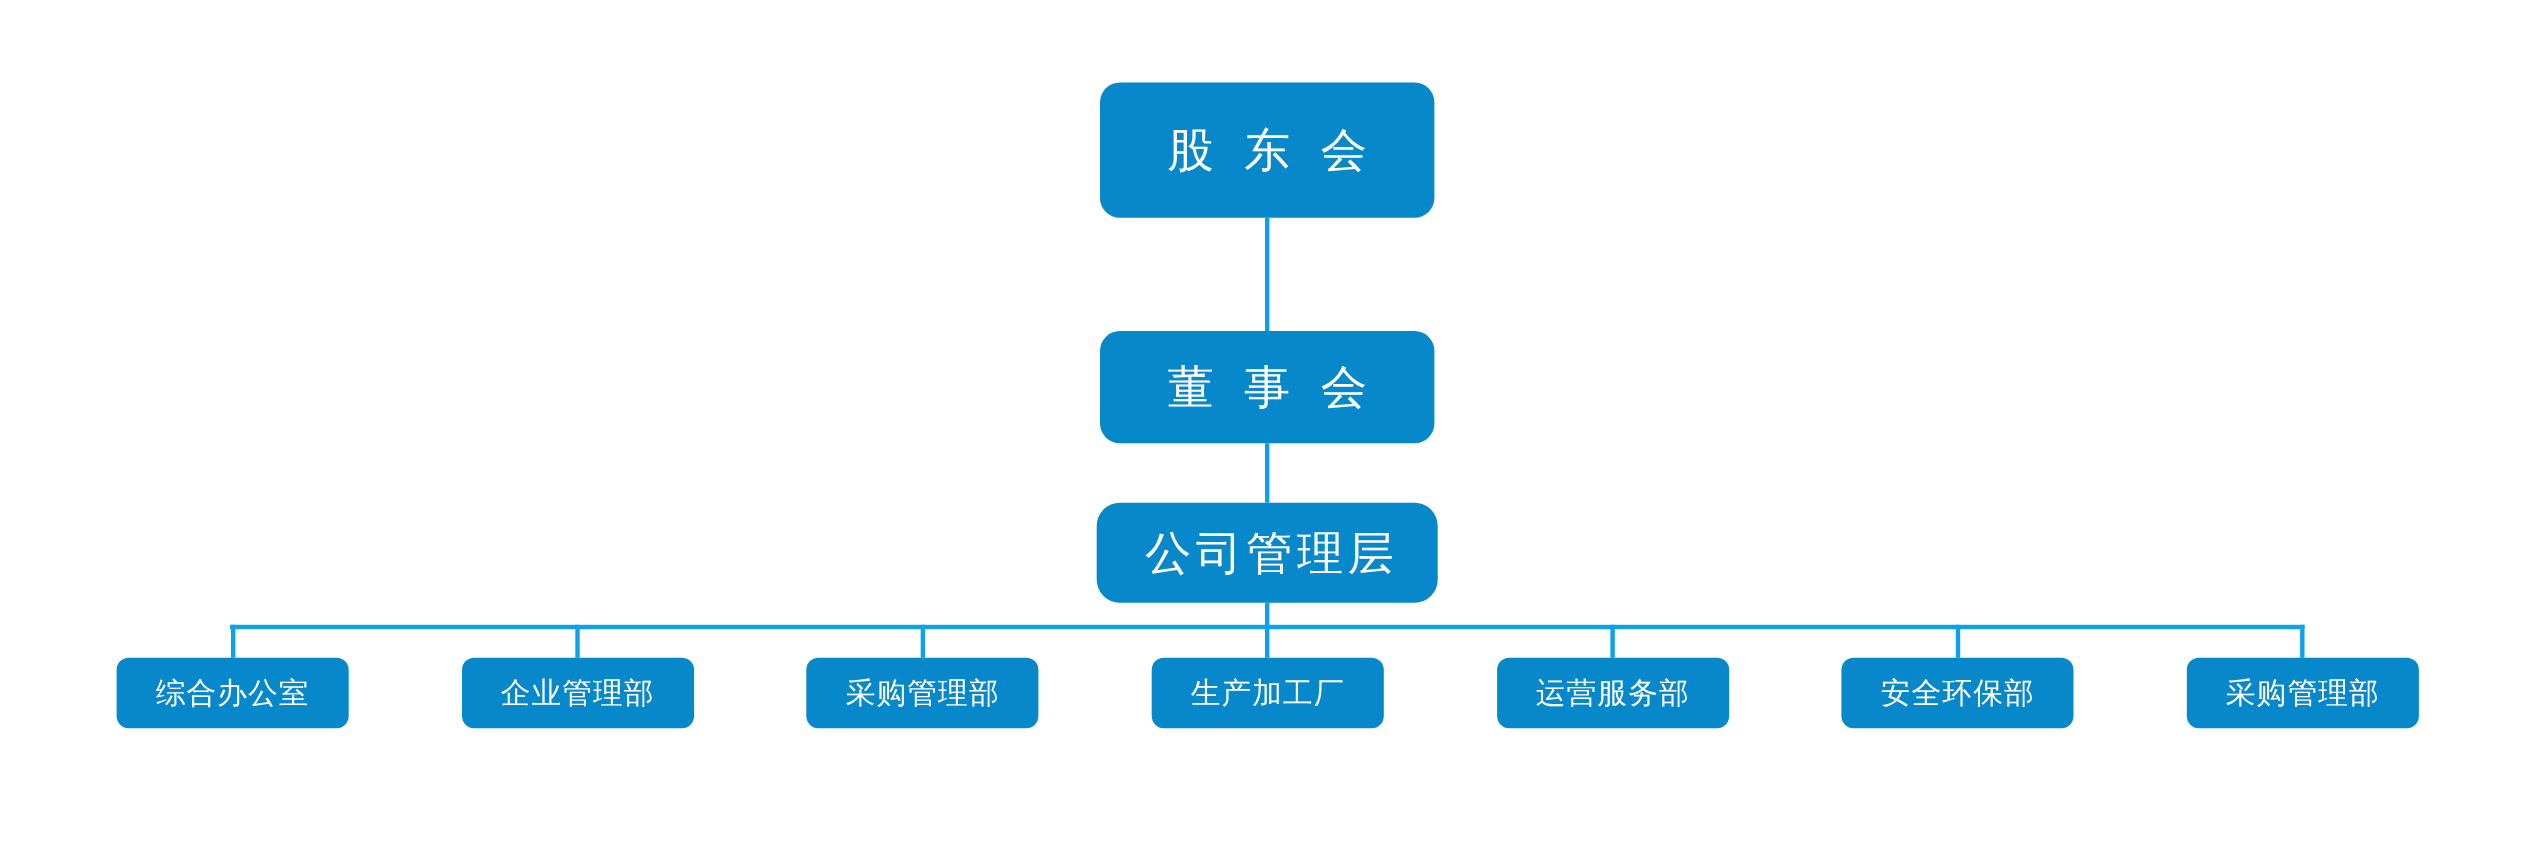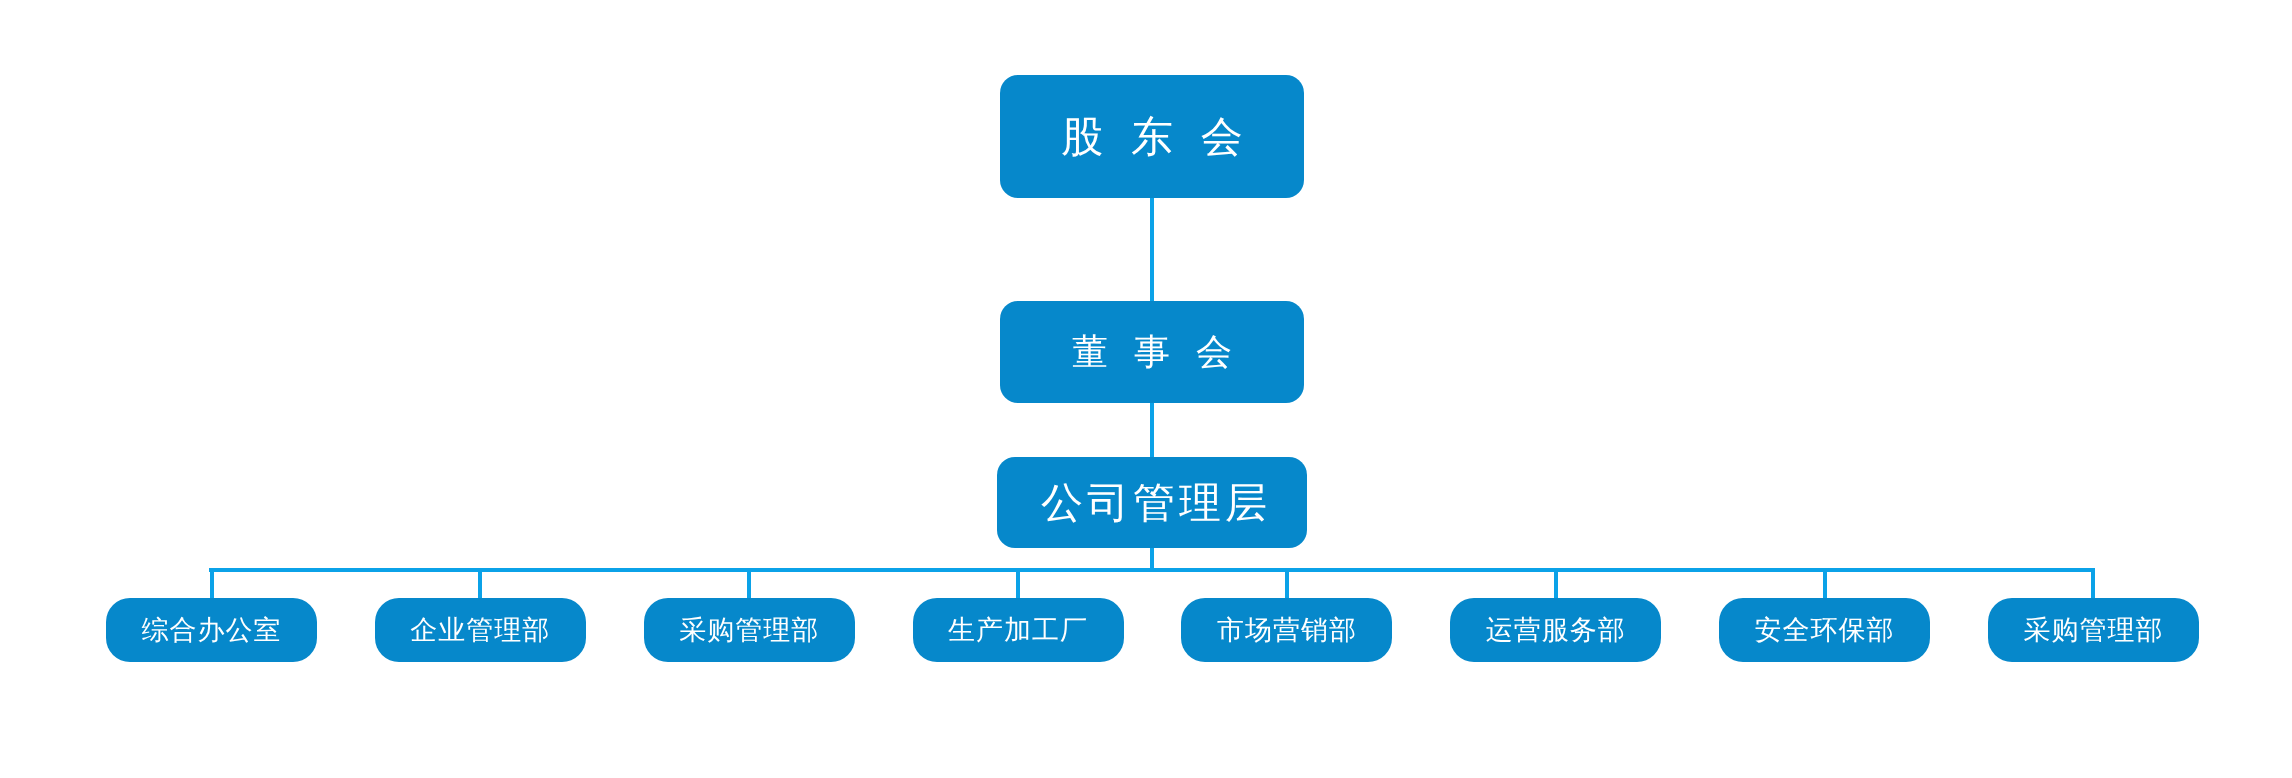--- a/index.html
+++ b/index.html
@@ -26,22 +26,22 @@
     color: var(--node-text);
     border-radius: 18px;
     display: flex;
     align-items: center;
     justify-content: center;
     font-weight: 300;
     white-space: nowrap;
     z-index: 2;
   }
   .level1 { left: 1000px; top: 75px;  width: 304px; height: 123px; font-size: 42px; letter-spacing: 8px; }
-  .level2 { left: 1000px; top: 301px; width: 304px; height: 102px; font-size: 36px; letter-spacing: 8px; }
-  .level3 { left: 997px;  top: 457px; width: 310px; height: 91px;  font-size: 42px; letter-spacing: 4px; }
+  .level2 { left: 1000px; top: 301px; width: 304px; height: 102px; font-size: 42px; letter-spacing: 8px; }
+  .level3 { left: 997px;  top: 457px; width: 310px; height: 91px;  font-size: 42px; letter-spacing: 4px; border-radius: 21px; }
   .level1, .level2, .level3 { text-indent: 8px; } 
 
   .vseg {
     position: absolute;
     left: 1150px;
     width: 4px;
     background: var(--connector);
     z-index: 1;
   }
   .seg-a { top: 198px; height: 103px; }
@@ -62,21 +62,21 @@
     width: 2093px;
     display: flex;
     justify-content: space-between;
     z-index: 2;
   }
   .dept {
     position: relative;
     width: 211px; height: 64px;
     background: var(--node-fill);
     color: var(--node-text);
-    border-radius: 24px;
+    border-radius: 11px;
     display: flex;
     align-items: center;
     justify-content: center;
     font-size: 27px;
     font-weight: 300;
     letter-spacing: 1px;
     white-space: nowrap;
   }
   .dept::before {
     content: "";
@@ -107,19 +107,18 @@
 
   <div class="vseg seg-c"></div>
 
   <div class="hline"></div>
 
   <div class="dept-row">
     <div class="dept">综合办公室</div>
     <div class="dept">企业管理部</div>
     <div class="dept">采购管理部</div>
     <div class="dept">生产加工厂</div>
-    <div class="dept">市场营销部</div>
     <div class="dept">运营服务部</div>
     <div class="dept">安全环保部</div>
     <div class="dept">采购管理部</div>
   </div>
 
 </div>
 
 </body></html>

